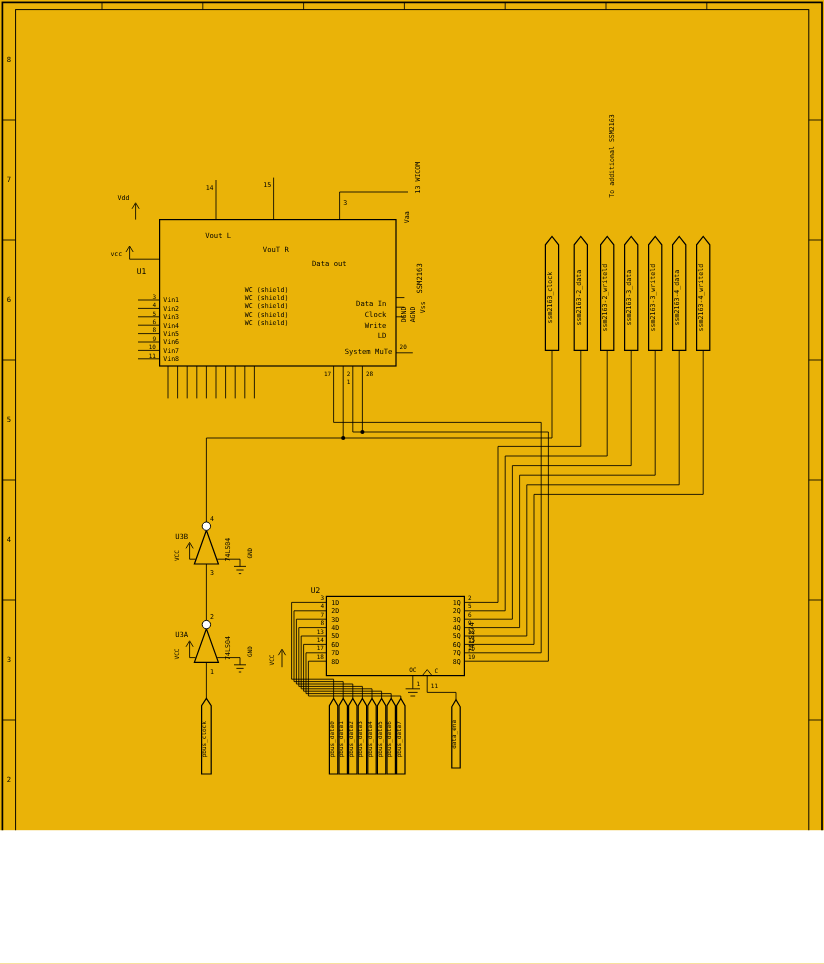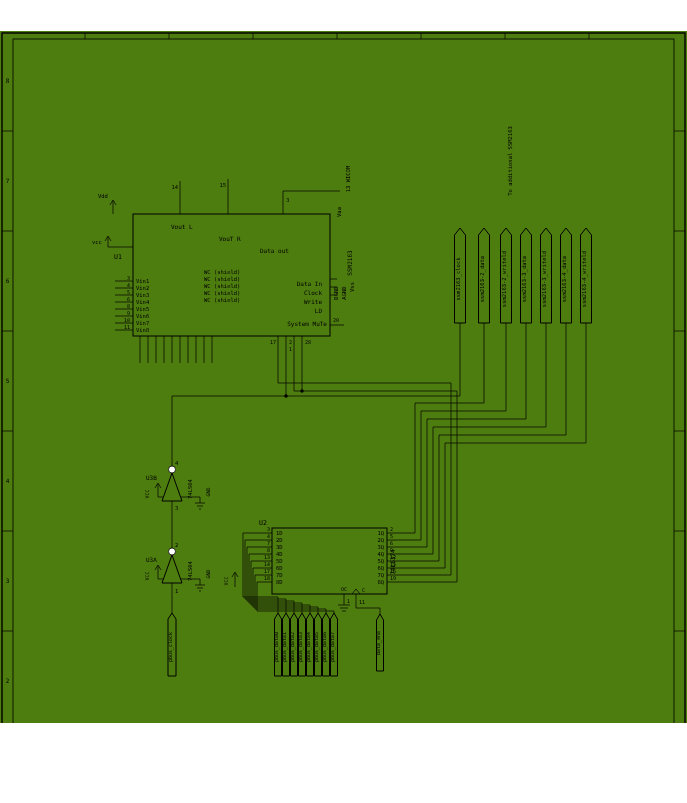--- a/index.html
+++ b/index.html
@@ -1,16 +1,16 @@
 <!DOCTYPE html>
 <html><head>
 <meta charset="utf-8">
 <style>
   html,body{margin:0;padding:0;background:#fff;}
-  .sheet{position:relative;width:687px;height:692px;background:#4d7c0f;overflow:hidden;margin-top:31px;}
+  .sheet{position:relative;width:687px;height:692px;background:#eab308;overflow:hidden;}
   svg{position:absolute;left:0;top:0;}
   text{font-family:"DejaVu Sans Mono","Liberation Mono",monospace;fill:#000;}
   .f5{font-size:5px;}
   .f55{font-size:5.5px;}
   .f6{font-size:6px;}
   .f65{font-size:6.5px;}
   .wire{stroke:#000;stroke-width:0.7;fill:none;}
   .sym{stroke:#000;stroke-width:1;fill:none;}
   .frame{stroke:#000;fill:none;}
   .dot{fill:#000;stroke:none;}

